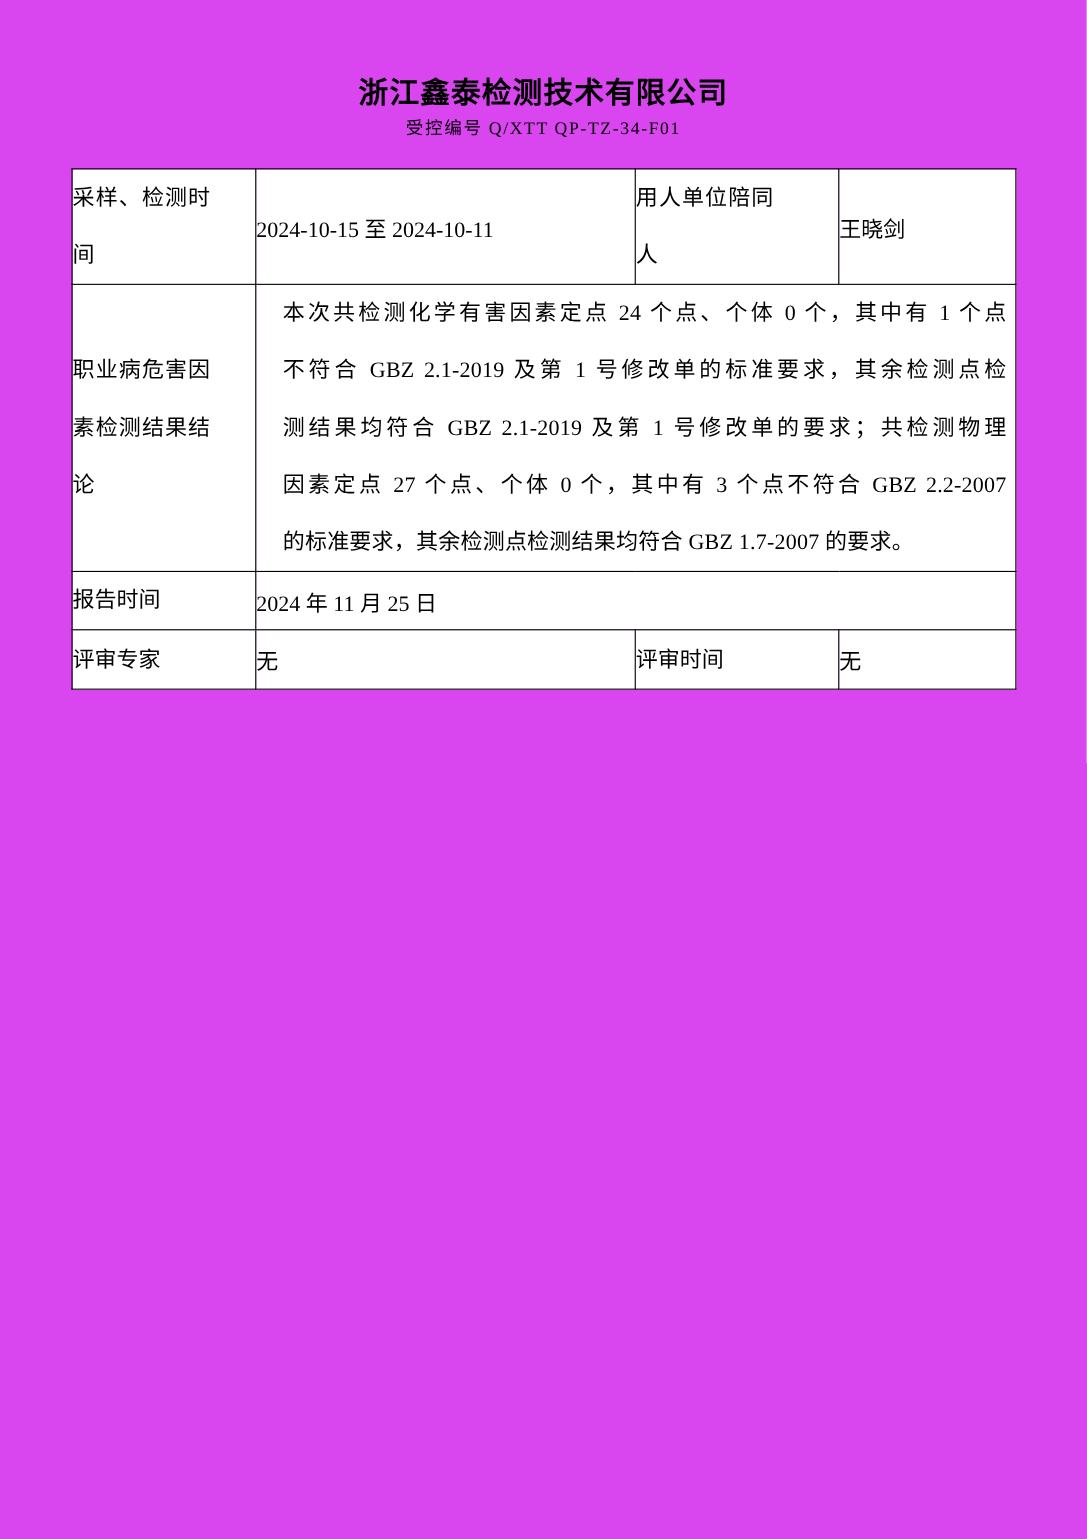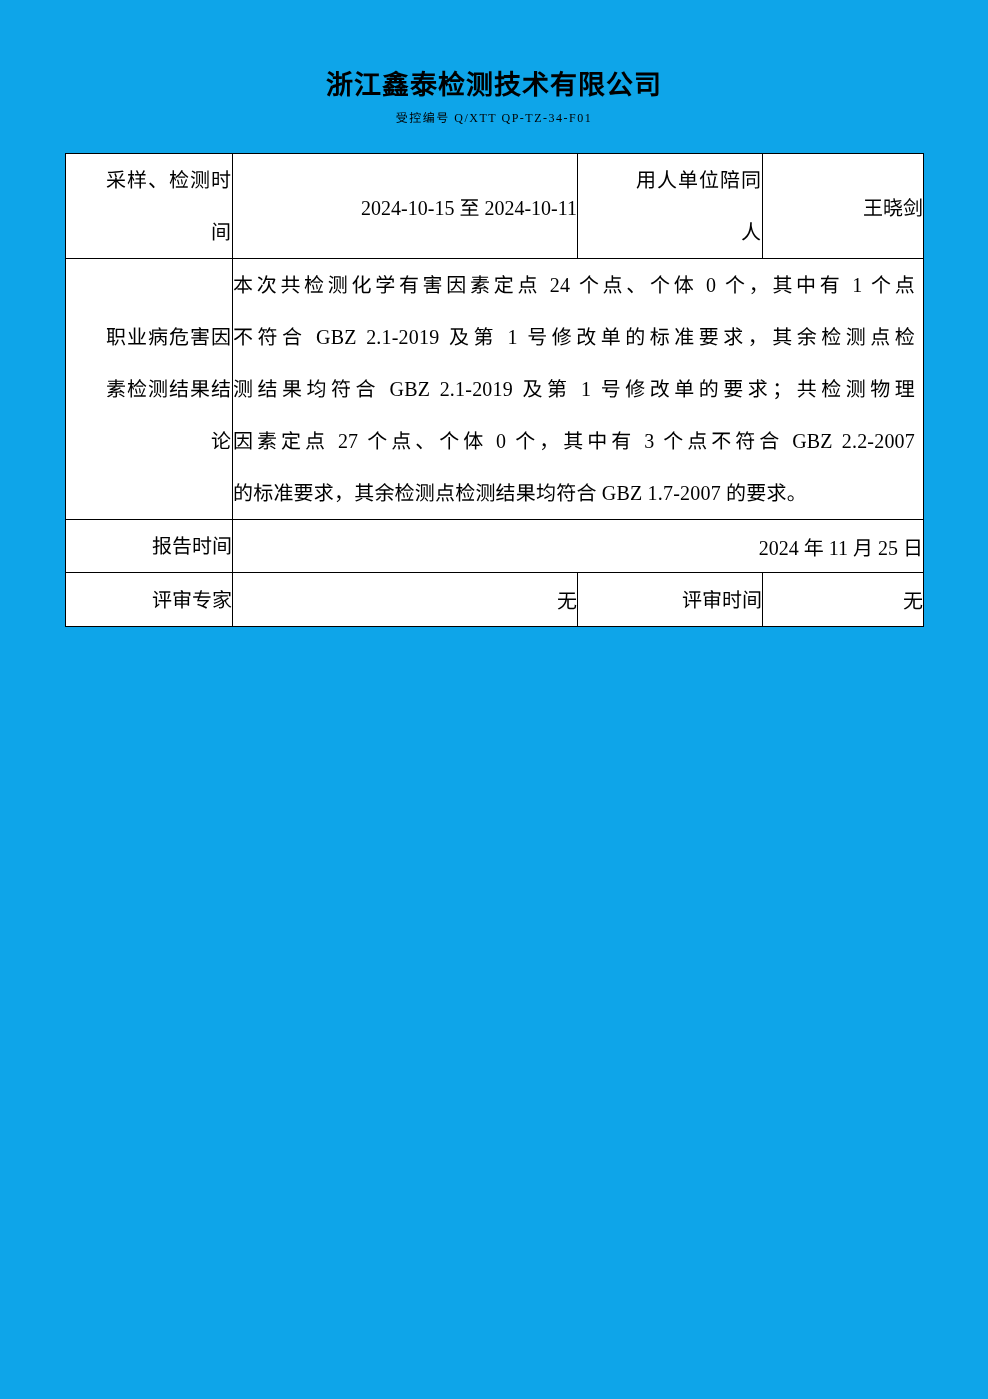--- a/index.html
+++ b/index.html
@@ -3,55 +3,55 @@
 <meta charset="utf-8">
 <style>
   * { margin:0; padding:0; box-sizing:border-box; }
   html,body { background:#ffffff; }
   body {
     width:988px; height:1399px;
     font-family:"Liberation Serif","DejaVu Serif",serif;
     color:#000000;
     position:relative;
   }
-  .page { position:relative; width:988px; height:1399px; background:#0ea5e9; overflow:hidden; }
+  .page { position:relative; width:988px; height:1399px; background:#d946ef; overflow:hidden; }
 
   .doc-header { position:absolute; top:68px; left:0; width:988px; text-align:center; }
   .doc-title {
     font-size:27px; font-weight:bold; letter-spacing:1px;
     line-height:34px; color:#000;
   }
   .doc-meta {
-    font-size:12px; letter-spacing:1.5px; line-height:20px; color:#000;
+    font-size:16px; letter-spacing:1.5px; line-height:20px; color:#000;
   }
   .doc-meta.first { margin-top:6px; }
 
   table.report {
     position:absolute; left:65px; top:153px;
     width:858px; table-layout:fixed; border-collapse:collapse;
   }
   table.report td {
     border:1.5px solid #000;
     font-size:20px; color:#000;
     vertical-align:middle;
     background:#fff;
   }
   tr.r1 td { height:105px; }
   tr.r2 td { height:260px; }
   tr.r3 td { height:50px; }
   tr.r4 td { height:54px;margin-top:13px; }
 
-  td.label, td.value { text-align:right; }
+  td.label, td.value { text-align:left; }
   td.label { line-height:52px; }
   .wrap6 {
     display:inline-block; max-width:134px;
     line-height:52px; vertical-align:middle;
     letter-spacing:1px;
   }
-  td.para { padding:0 8px 0 0; vertical-align:middle; }
+  td.para { padding:0 8px 0 24px; vertical-align:middle; }
   .jline {
     font-size:20px; line-height:52px;
     text-align:justify; text-align-last:justify;
     letter-spacing:0.2px;
   }
   .jline.last { text-align-last:left; }
 </style>
 </head>
 <body>
 

